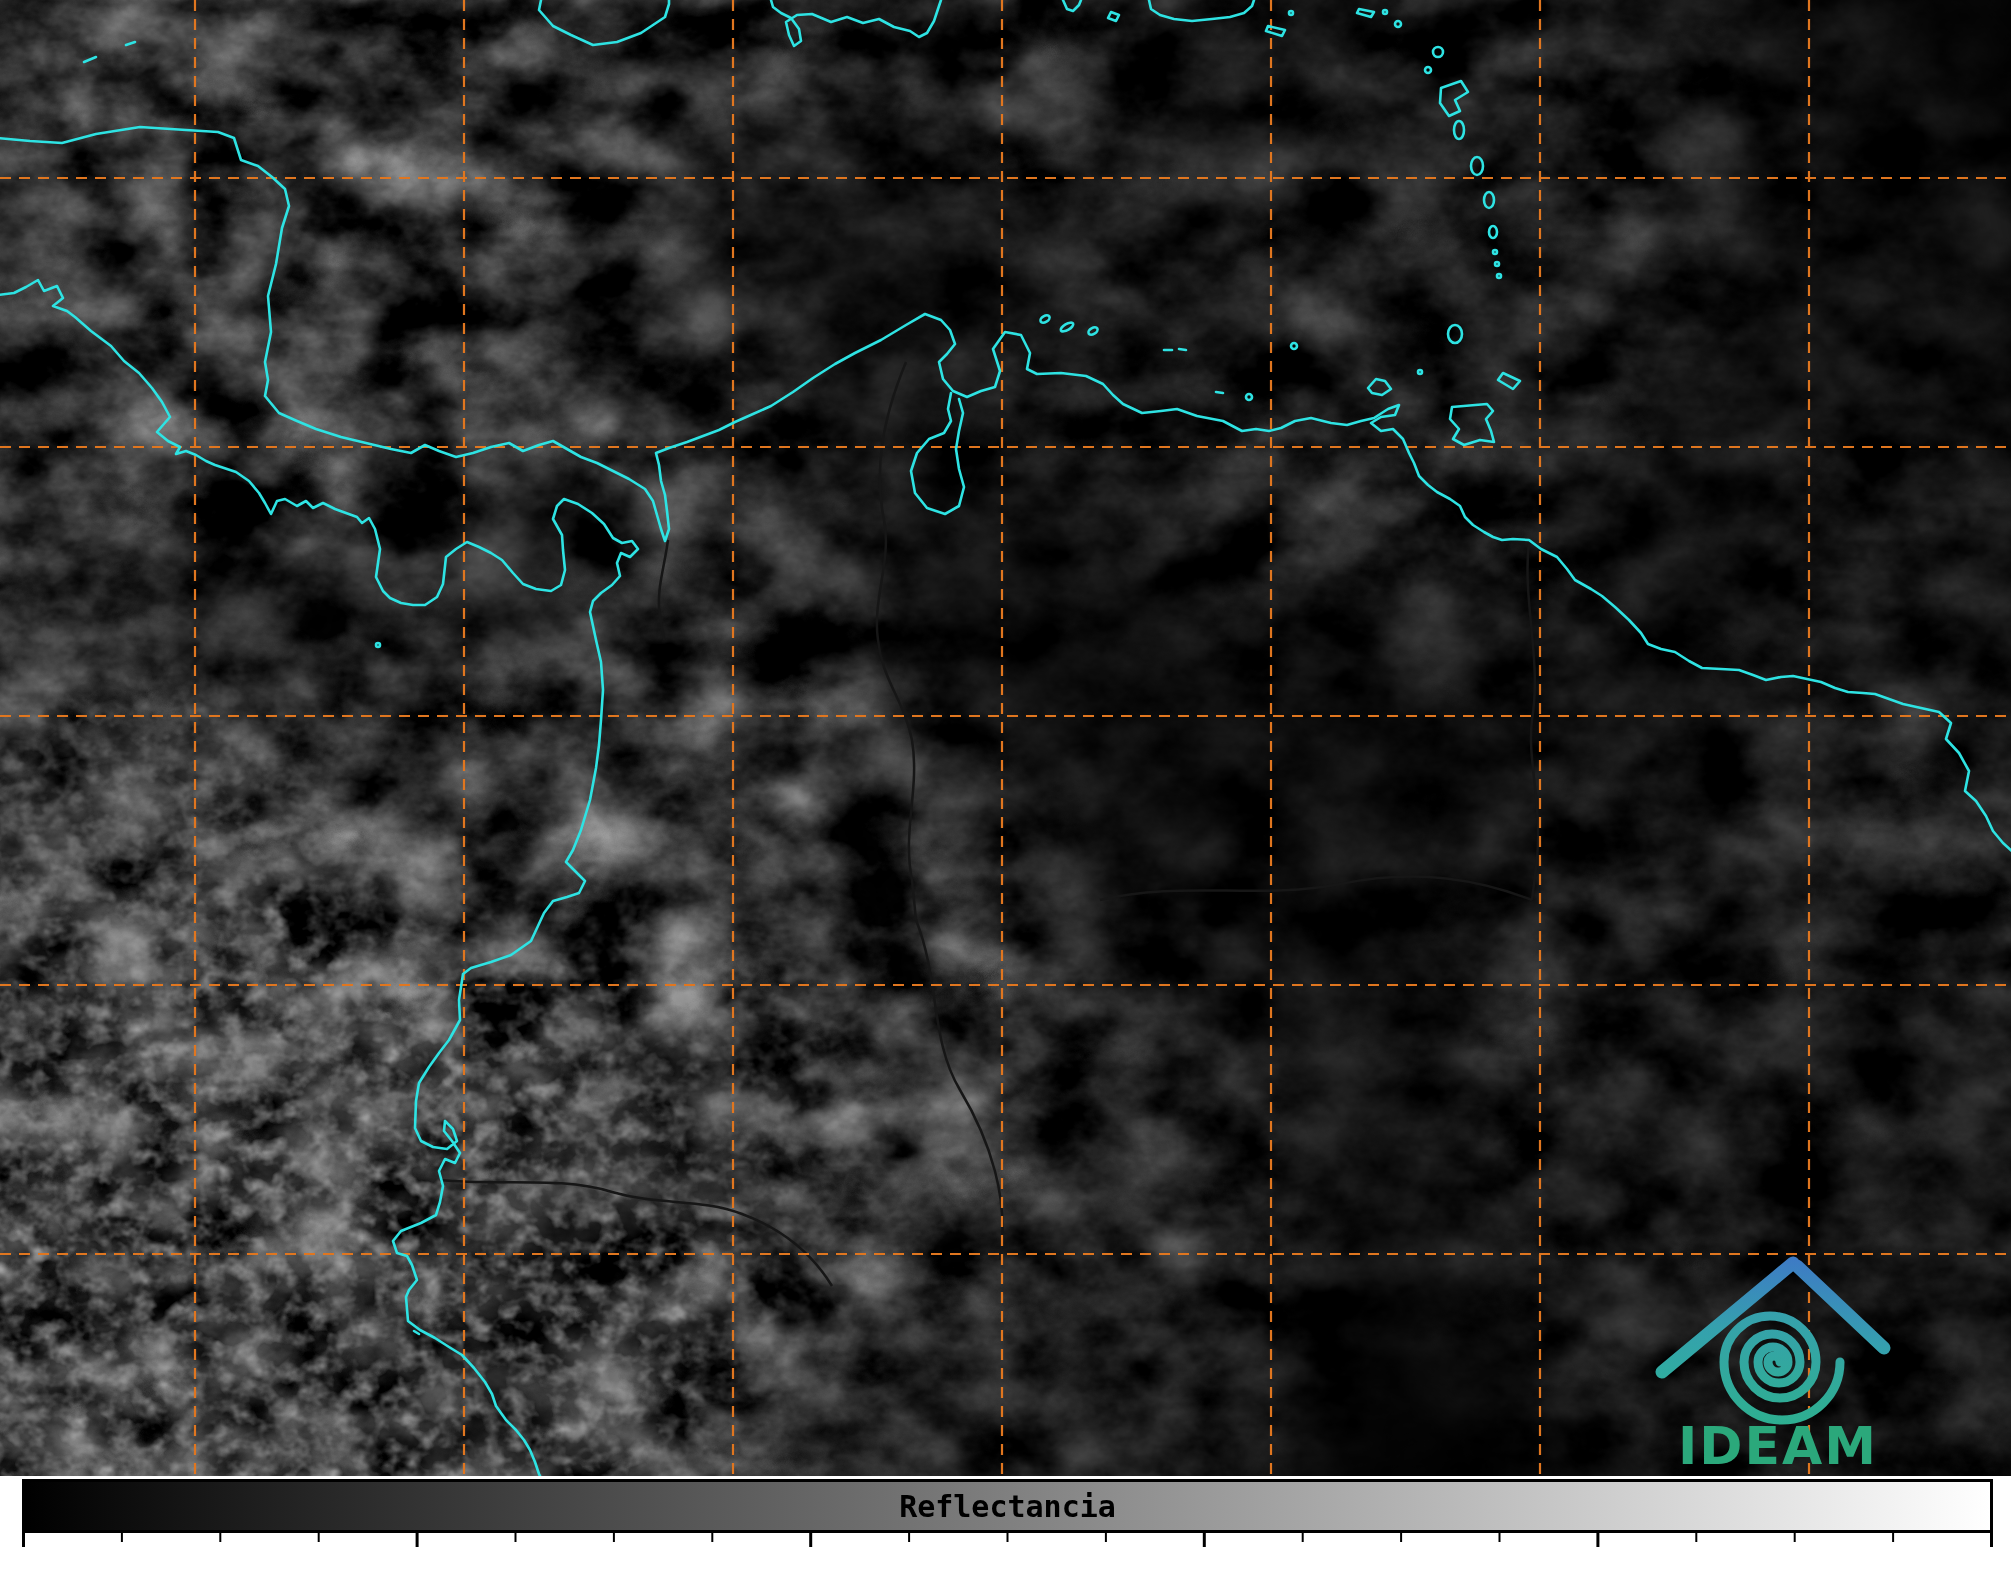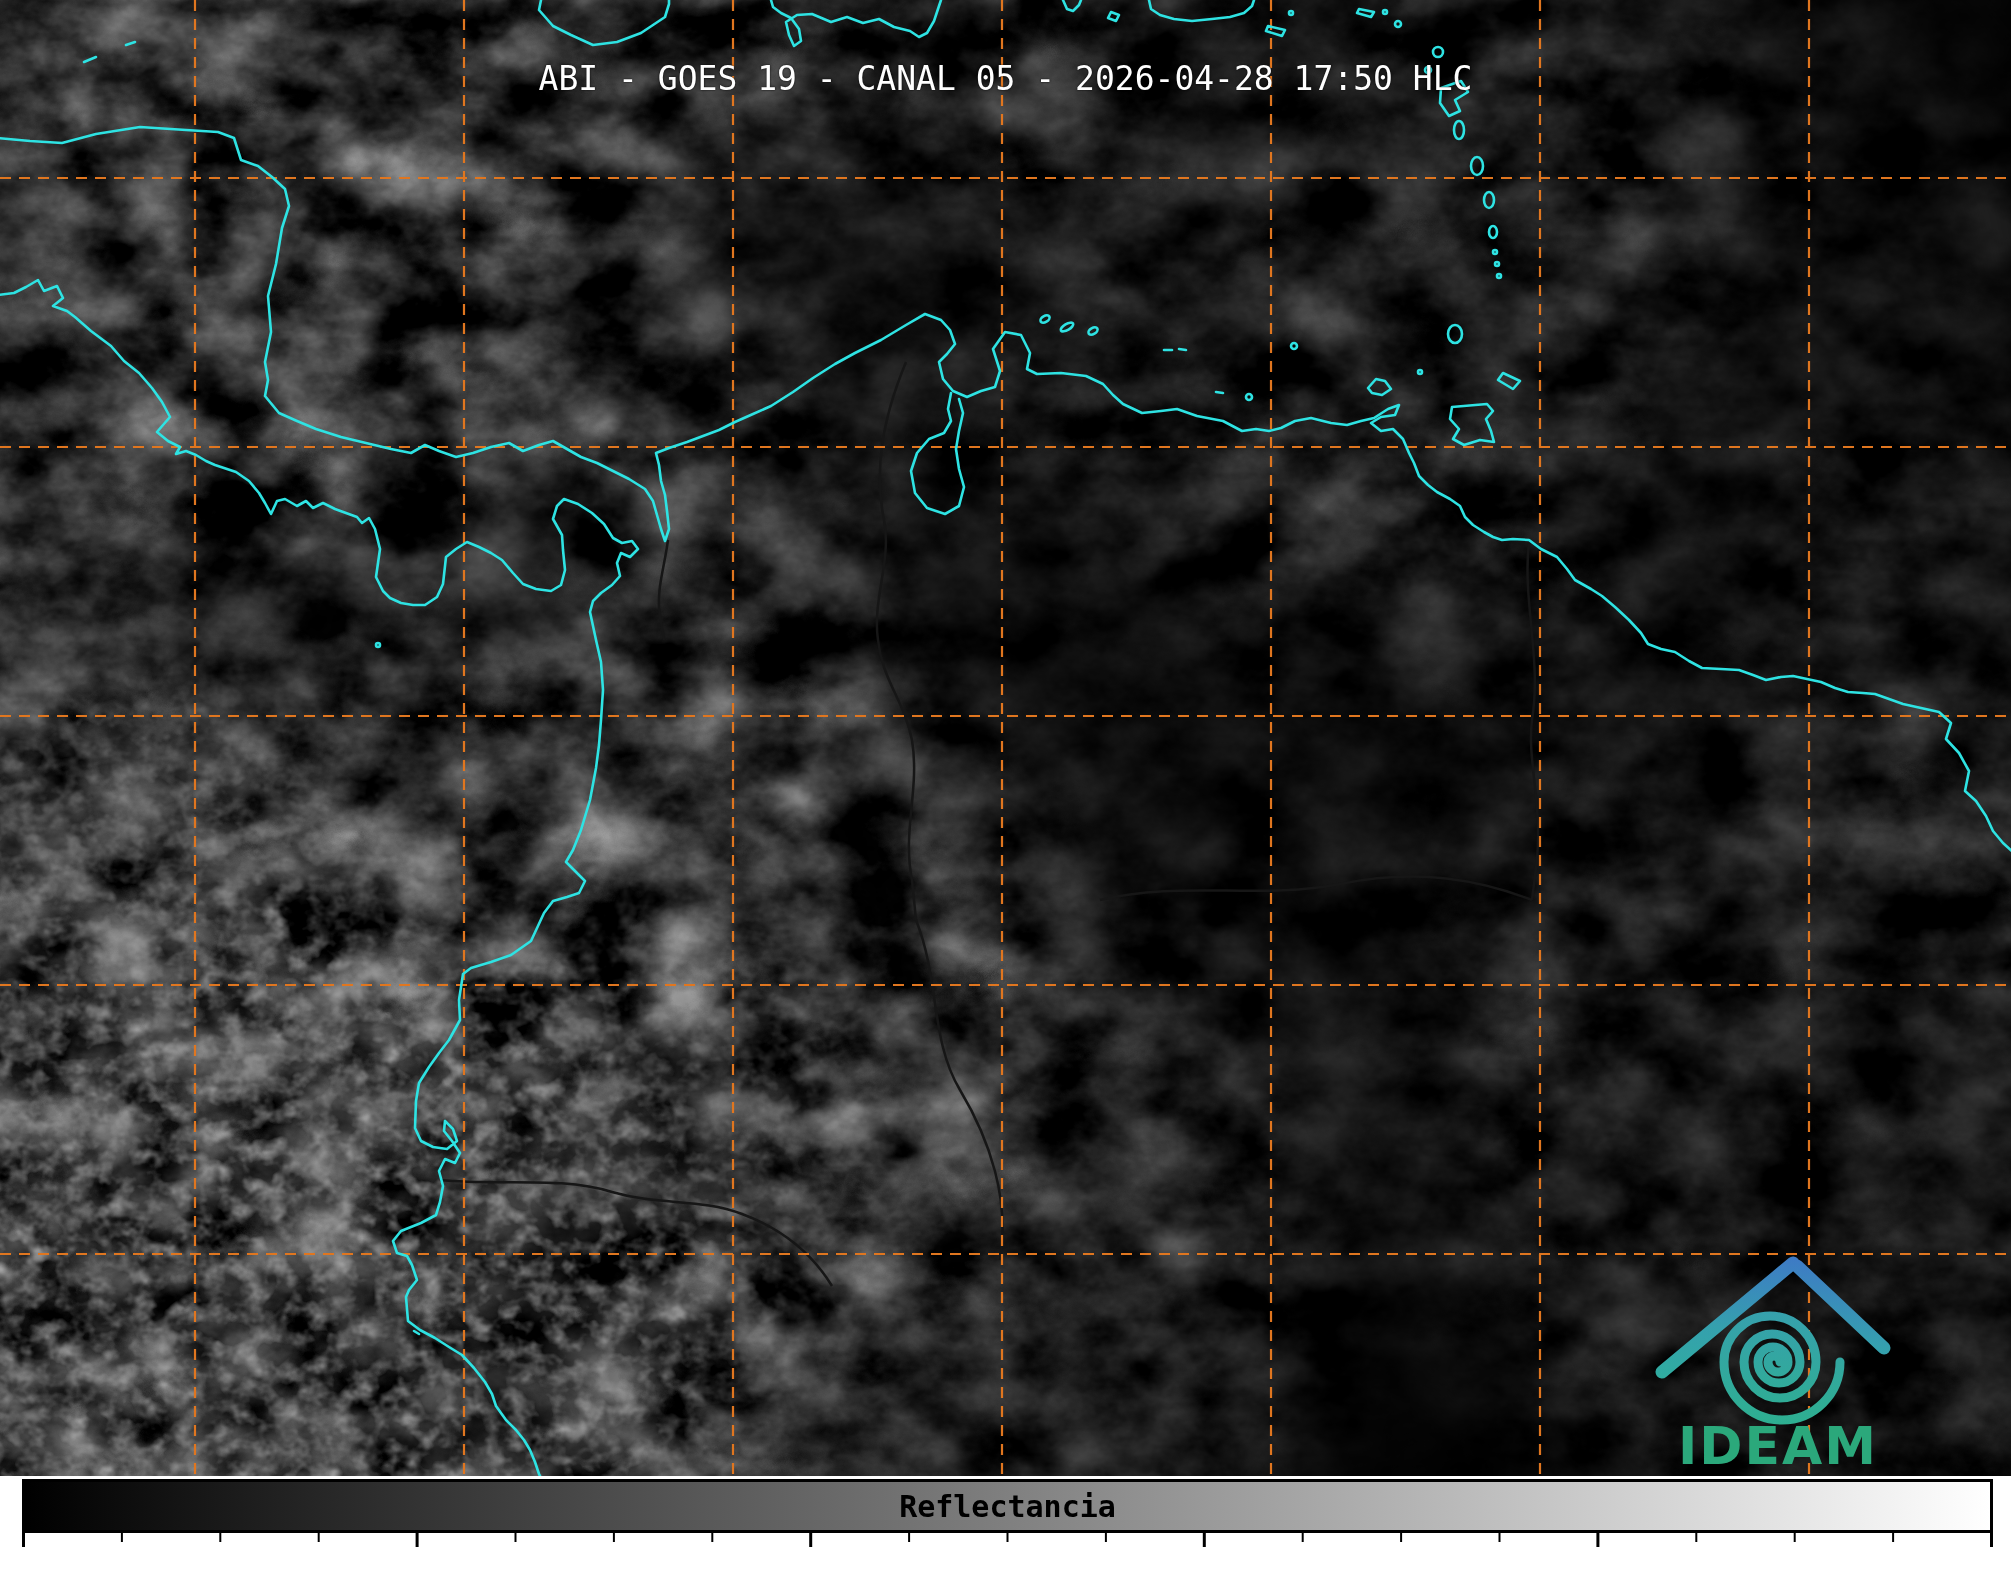--- a/index.html
+++ b/index.html
@@ -185,21 +185,20 @@
     <g>
       <g fill="none" stroke="url(#roofGrad)" stroke-width="13" stroke-linecap="round">
         <path d="M 1662 1372 L 1793 1263"></path>
         <path d="M 1797 1266 L 1884 1348"></path>
       </g>
       <path d="M 1840 1362 A 58 58 0 1 1 1724 1362 A 46 46 0 0 1 1816 1362 A 36 36 0 1 1 1744 1362 A 28 28 0 0 1 1800 1362 A 21 21 0 1 1 1758 1362 A 15 15 0 0 1 1788 1362 A 10 10 0 1 1 1768 1362 A 6 6 0 0 1 1780 1362" fill="none" stroke="url(#spiralGrad)" stroke-width="9" stroke-linecap="round"></path>
       <text x="1778" y="1464" text-anchor="middle" font-family="DejaVu Sans, Liberation Sans, sans-serif" font-size="52" font-weight="bold" letter-spacing="2" fill="#2BA87B">IDEAM</text>
     </g>
   </svg>
 
-  <div class="map-title">ABI - GOES 19 - CANAL 05 - 2026-04-28 17:50 HLC</div>
 </div>
 
 <div class="cbar-strip">
   <div class="cbar">
     <div class="cbar-label">Reflectancia</div>
   </div>
   <svg class="cbar-ticks" width="2011" height="18" viewBox="0 0 2011 18">
       <line x1="23.5" x2="23.5" y1="0" y2="14" stroke="#000000" stroke-width="3"></line>
       <line x1="121.9" x2="121.9" y1="0" y2="9" stroke="#000000" stroke-width="2"></line>
       <line x1="220.3" x2="220.3" y1="0" y2="9" stroke="#000000" stroke-width="2"></line>

